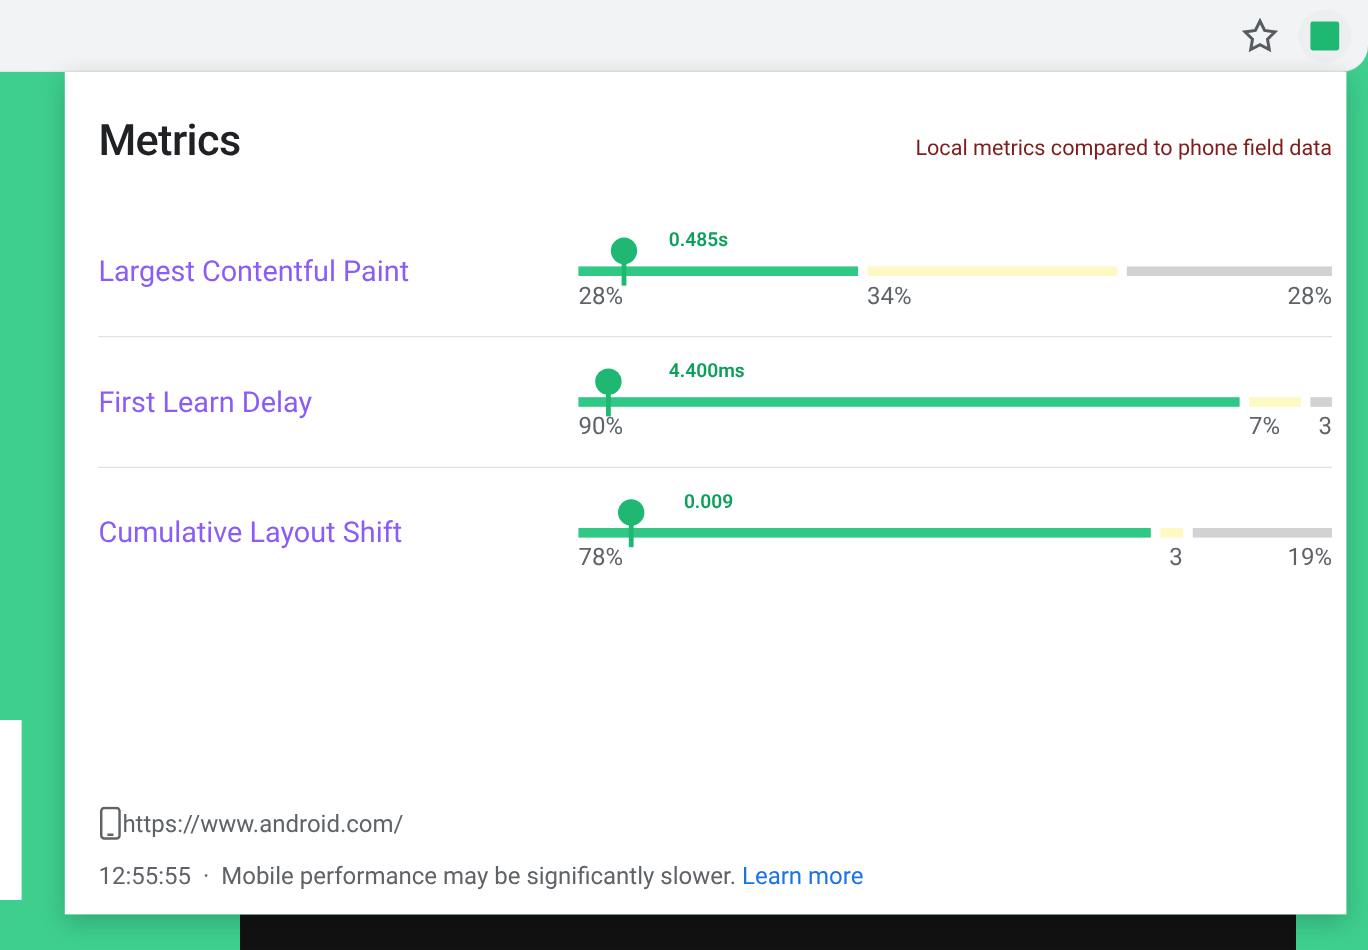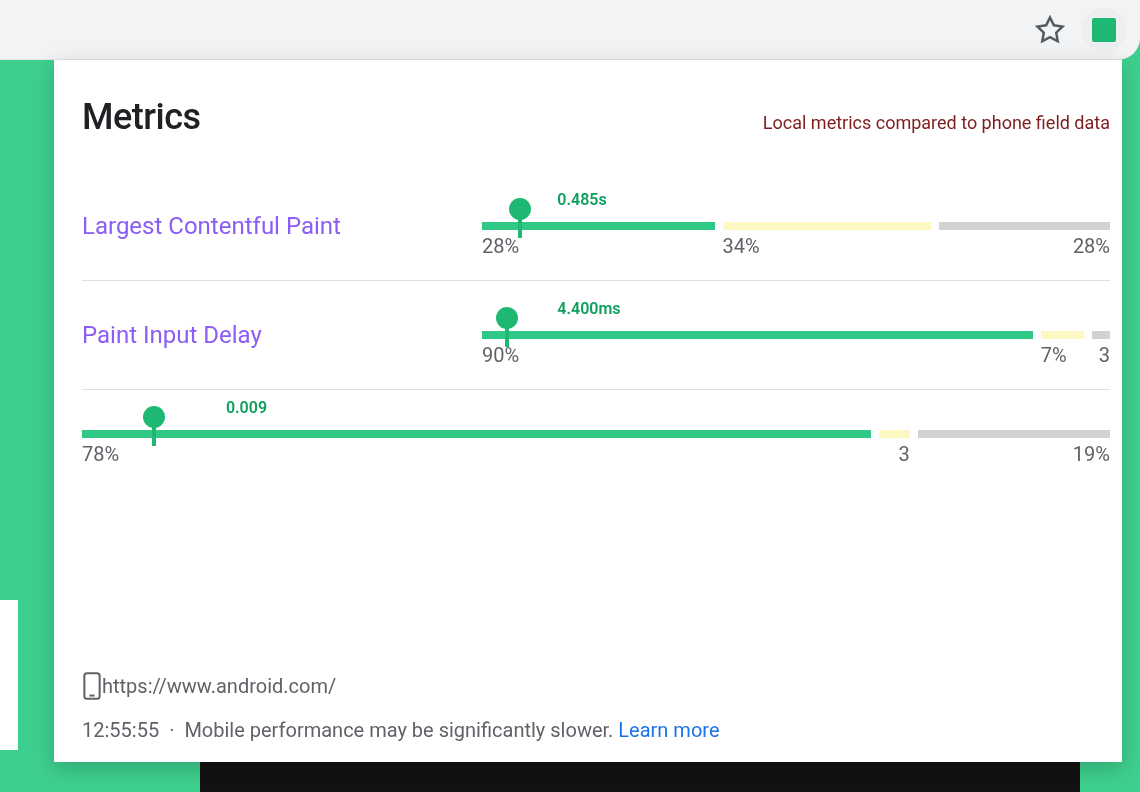--- a/index.html
+++ b/index.html
@@ -228,41 +228,42 @@
               <div class="pct-label pct-right">28%</div>
             </div>
           </div>
           <div class="marker" style="left: 6%;">
             <div class="dot"></div>
             <div class="stem"></div>
           </div>
         </div>
       </div>
       <div class="metric">
-        <div class="metric-label">Paint Input Delay</div>
+        <div class="metric-label">First Learn Delay</div>
         <div class="metric-chart">
           <div class="metric-value" style="left: 12%;">4.400ms</div>
           <div class="bar-track">
             <div class="seg good" style="width: 90%;">
               <div class="pct-label pct-left">90%</div>
             </div>
             <div class="seg ni" style="width: 7%;">
               <div class="pct-label pct-left">7%</div>
             </div>
             <div class="seg poor" style="width: 3%;">
               <div class="pct-label pct-right">3</div>
             </div>
           </div>
           <div class="marker" style="left: 4%;">
             <div class="dot"></div>
             <div class="stem"></div>
           </div>
         </div>
       </div>
       <div class="metric">
+        <div class="metric-label">Cumulative Layout Shift</div>
         <div class="metric-chart">
           <div class="metric-value" style="left: 14%;">0.009</div>
           <div class="bar-track">
             <div class="seg good" style="width: 78%;">
               <div class="pct-label pct-left">78%</div>
             </div>
             <div class="seg ni" style="width: 3%;">
               <div class="pct-label pct-right">3</div>
             </div>
             <div class="seg poor" style="width: 19%;">

